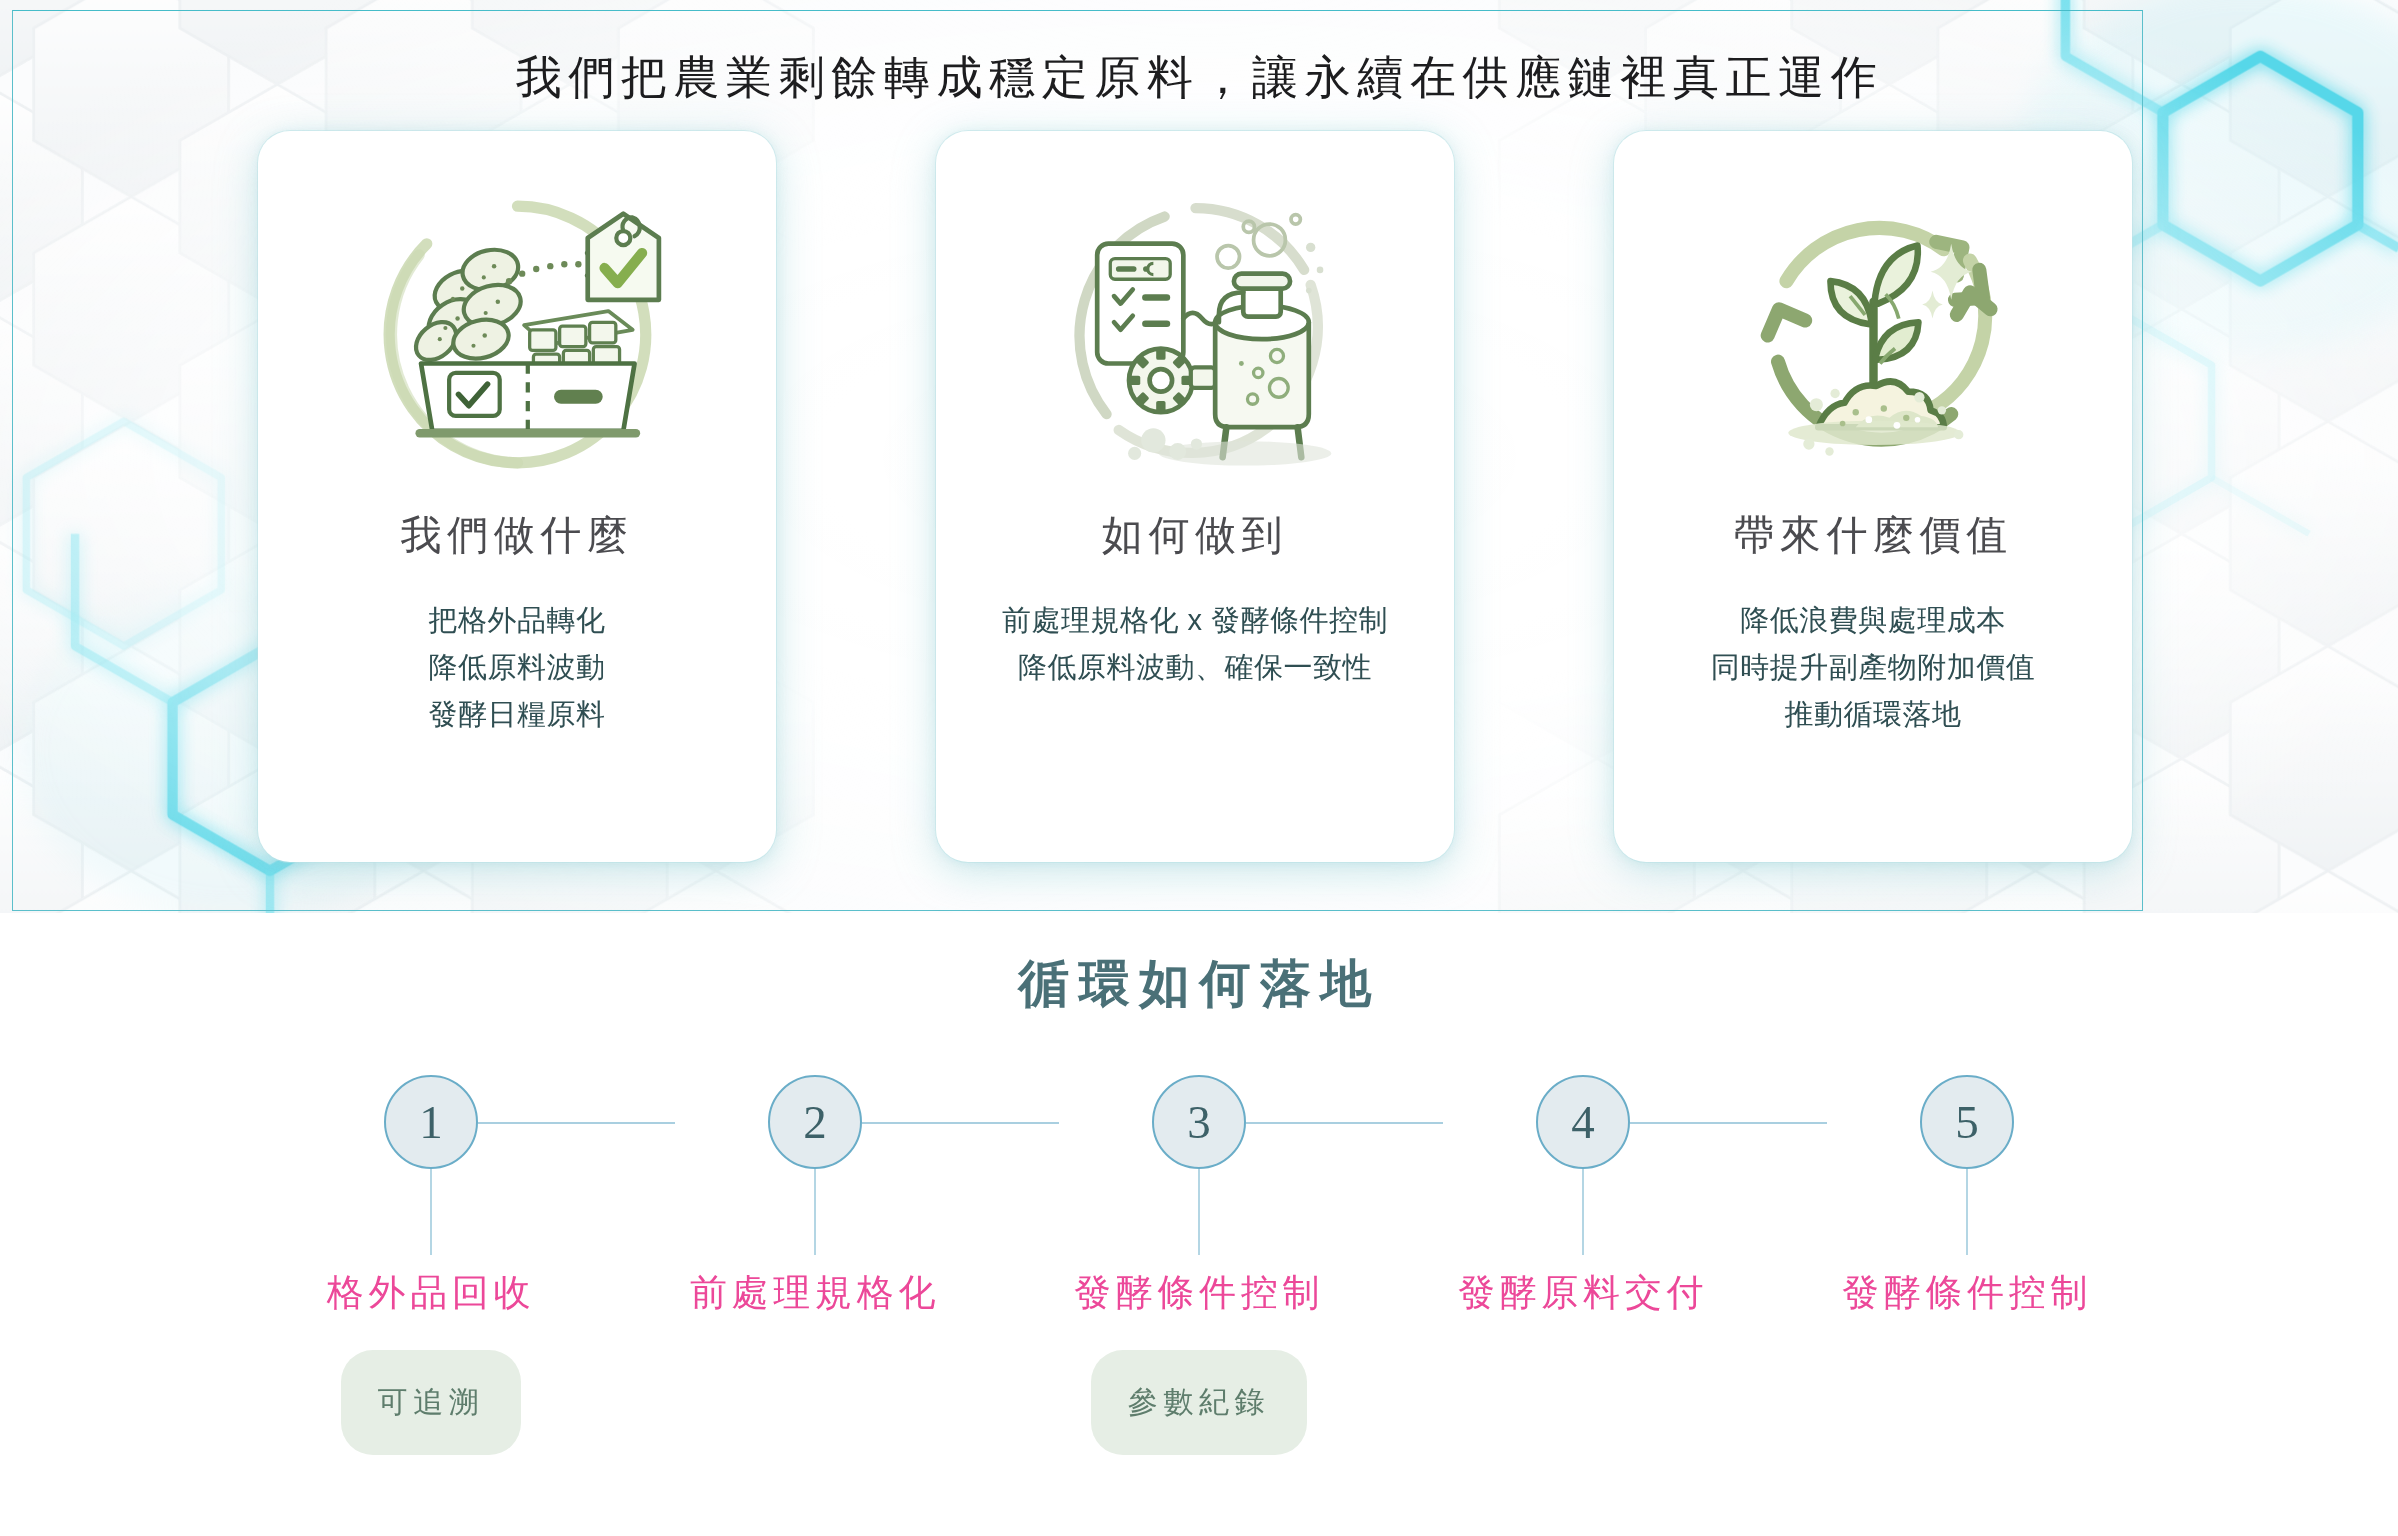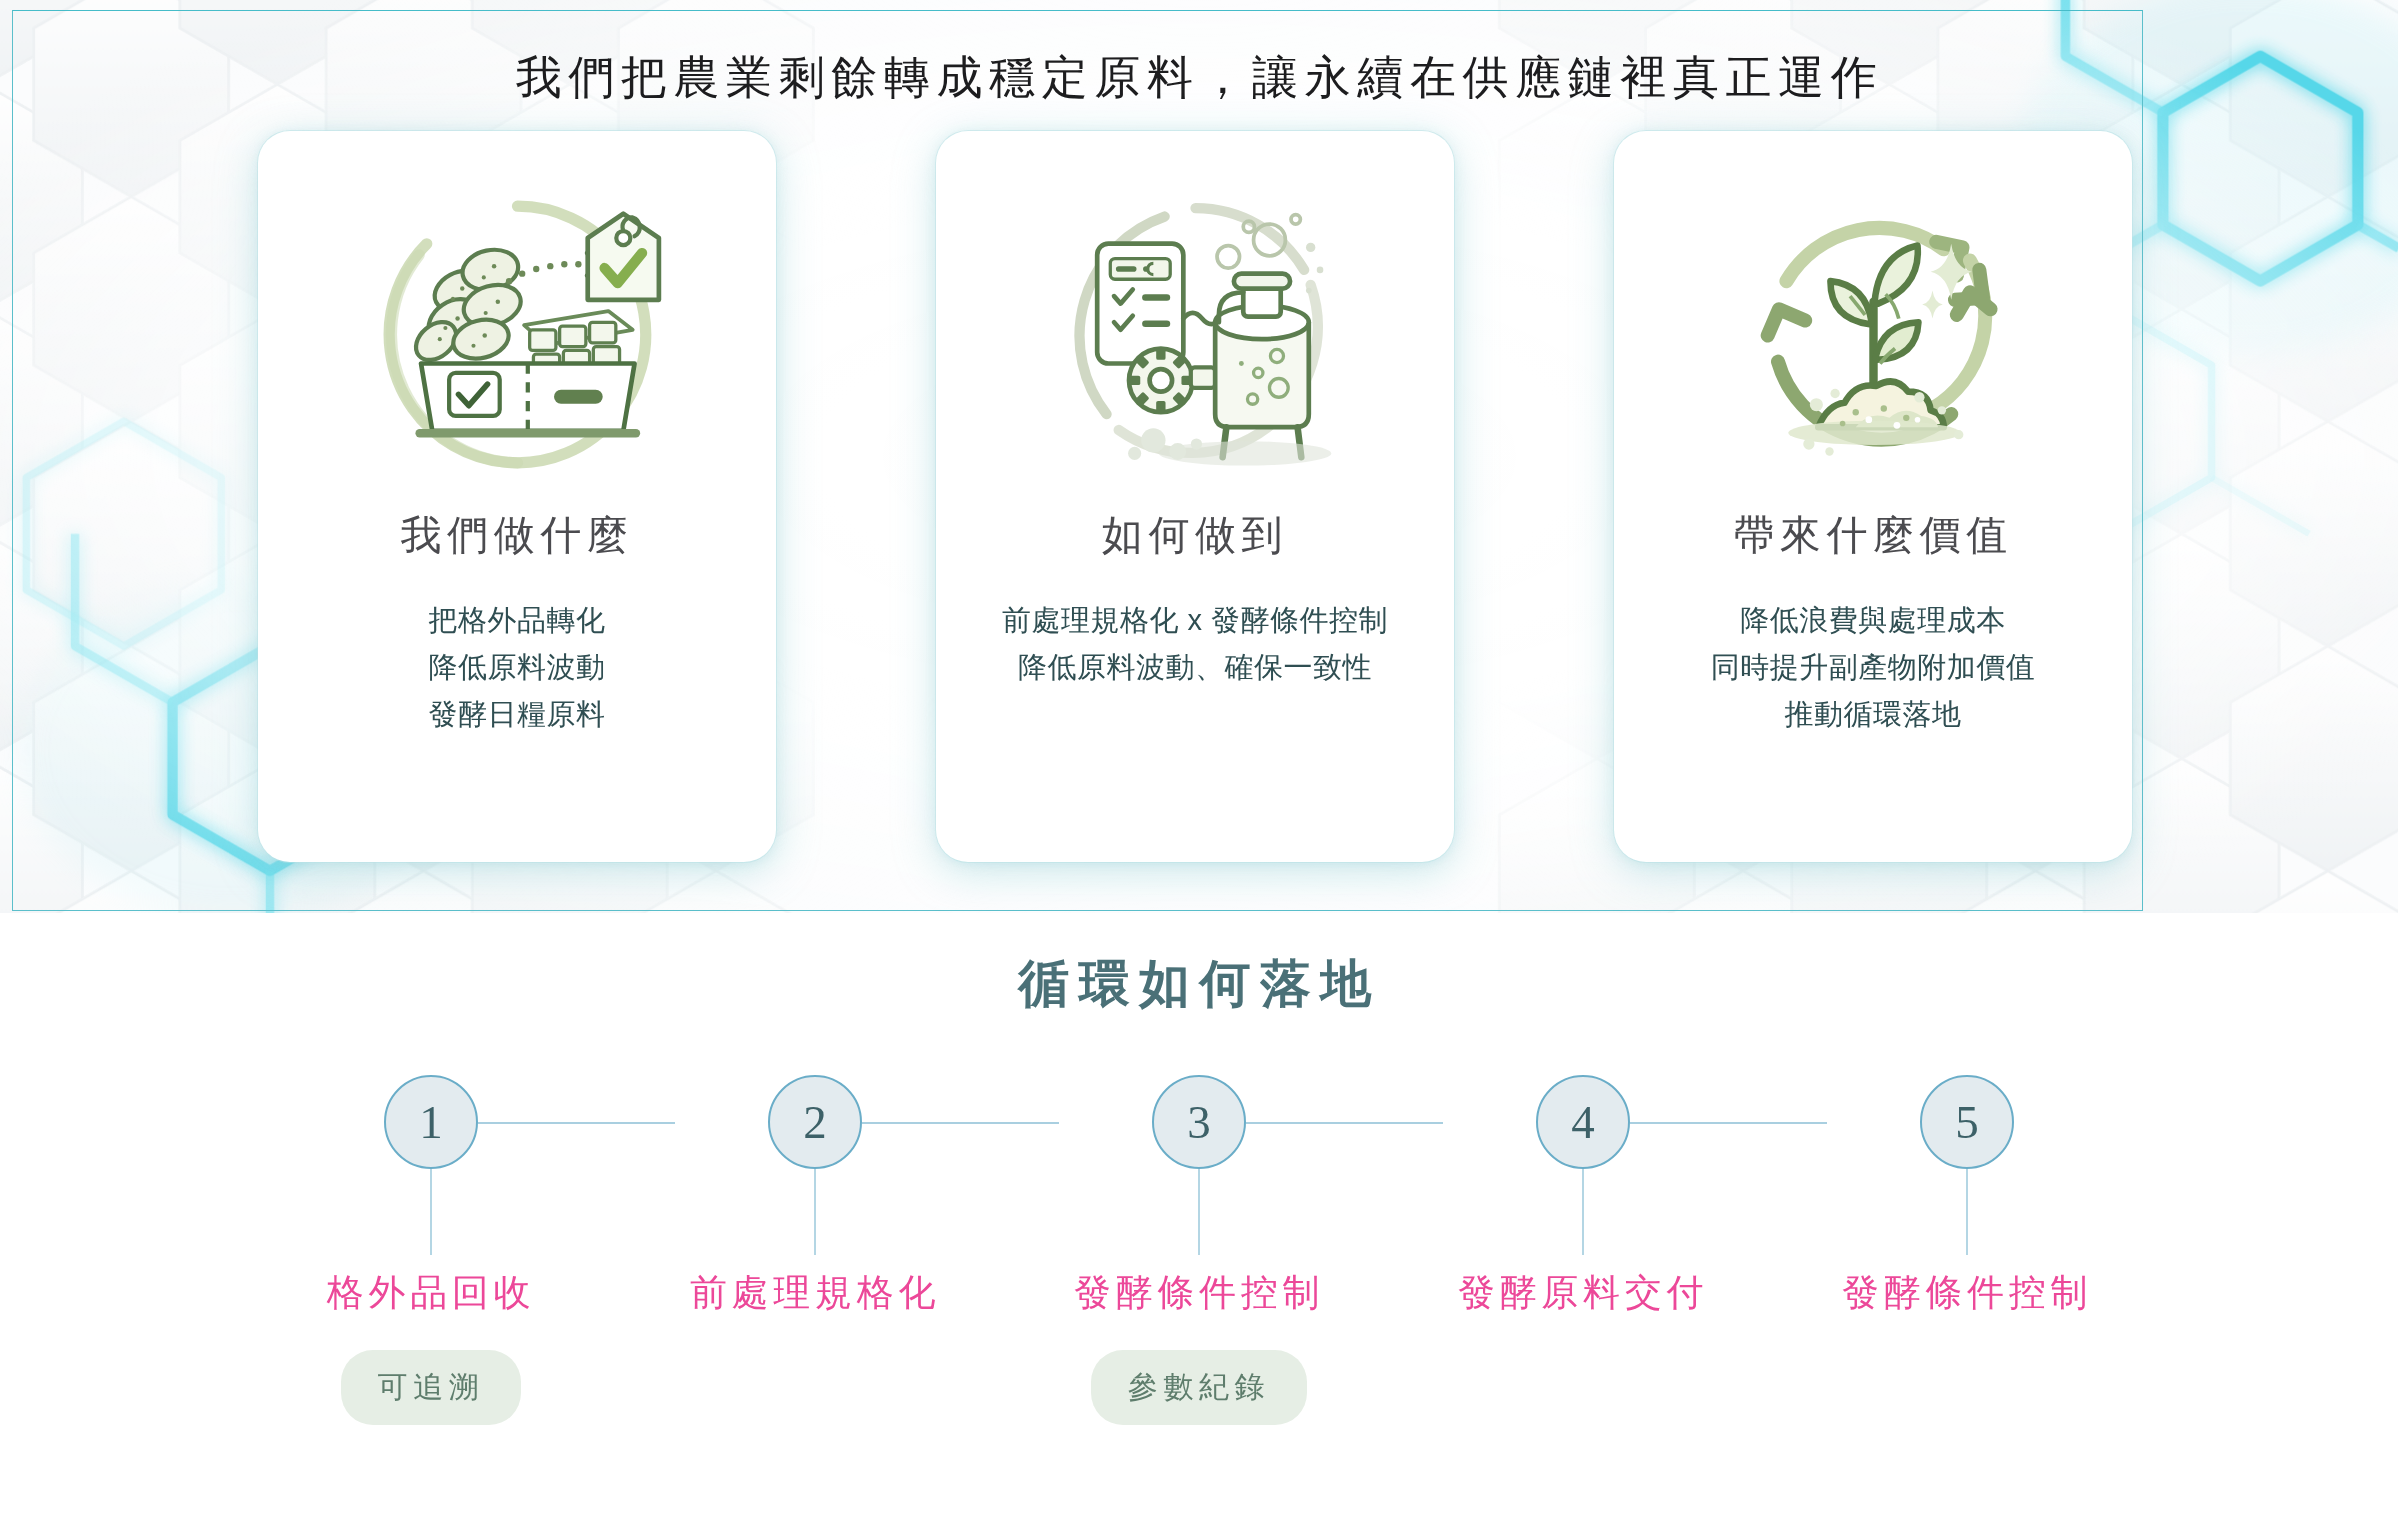--- a/index.html
+++ b/index.html
@@ -198,21 +198,21 @@
     letter-spacing: 4.7px;
     color: #ec4899;
     white-space: nowrap;
     font-weight: 400;
   }
   .step-chip {
     margin-top: 32px;
     background: #e6eee5;
     color: #5e7d6c;
     border-radius: 32px;
-    padding: 17px 37px;
+    padding: 32px 37px;
     font-size: 30px;
     letter-spacing: 5.6px;
     white-space: nowrap;
   }
 </style>
 </head>
 <body>
 
 <div class="page">
 

